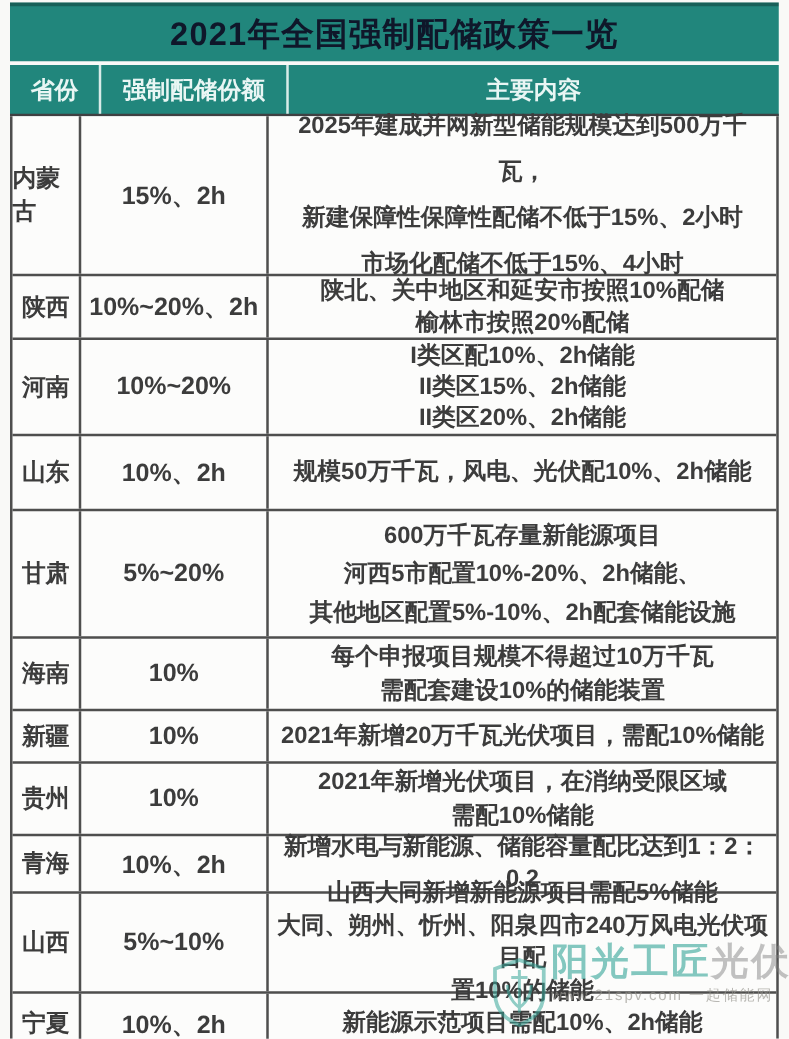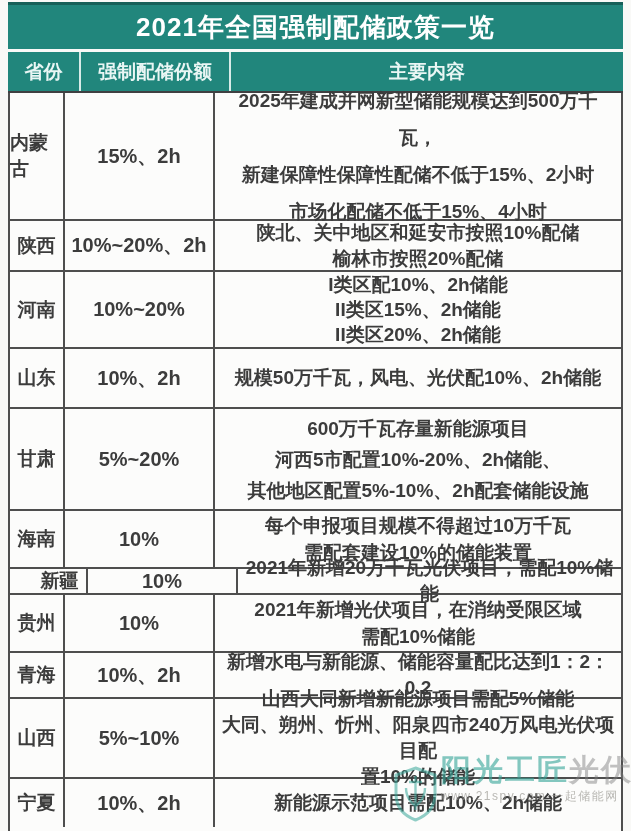--- a/index.html
+++ b/index.html
@@ -13,21 +13,21 @@
 
   
   .title-bar{
     position:absolute;left:8px;right:8px;top:2px;height:47px;
     background:#21867c;
     border-top:3px solid rgba(0,0,0,.28);
     display:flex;align-items:center;justify-content:center;
     box-sizing:border-box;
   }
   .title-bar .title{
-    color:#ffffff;font-size:26px;font-weight:700;letter-spacing:1px;
+    color:#0f172a;font-size:26px;font-weight:700;letter-spacing:1px;
   }
 
   
   .header-row{
     position:absolute;left:8px;top:52px;width:615px;height:41px;
     background:#21867c;display:flex;box-sizing:border-box;
     border-bottom:2px solid #3f4042;
   }
   .header-row .hc{
     display:flex;align-items:center;justify-content:center;
@@ -65,21 +65,21 @@
     flex:1;display:flex;flex-direction:column;align-items:center;justify-content:center;
     font-size:19px;font-weight:700;text-align:center;line-height:26px;
     padding:0 6px;box-sizing:border-box;
   }
   .r0{height:128px;} .r0 .c3{line-height:37px;}
   .r1{height:51px;}
   .r2{height:77px;}  .r2 .c3{line-height:25px;}
   .r3{height:60px;}
   .r4{height:102px;} .r4 .c3{line-height:31px;}
   .r5{height:58px;}  .r5 .c3{line-height:27px;}
-  .r6{height:26px;padding-left:23px;}
+  .r6{height:42px;}
   .r7{height:58px;}  .r7 .c3{line-height:27px;}
   .r8{height:46px;}
   .r9{height:80px;}  .r9 .c3{line-height:26px;}
   .r10{height:48px;}
 
   
   .watermark{
     position:absolute;left:392px;top:753px;width:238px;
     display:flex;align-items:flex-start;
     pointer-events:none;z-index:5;

